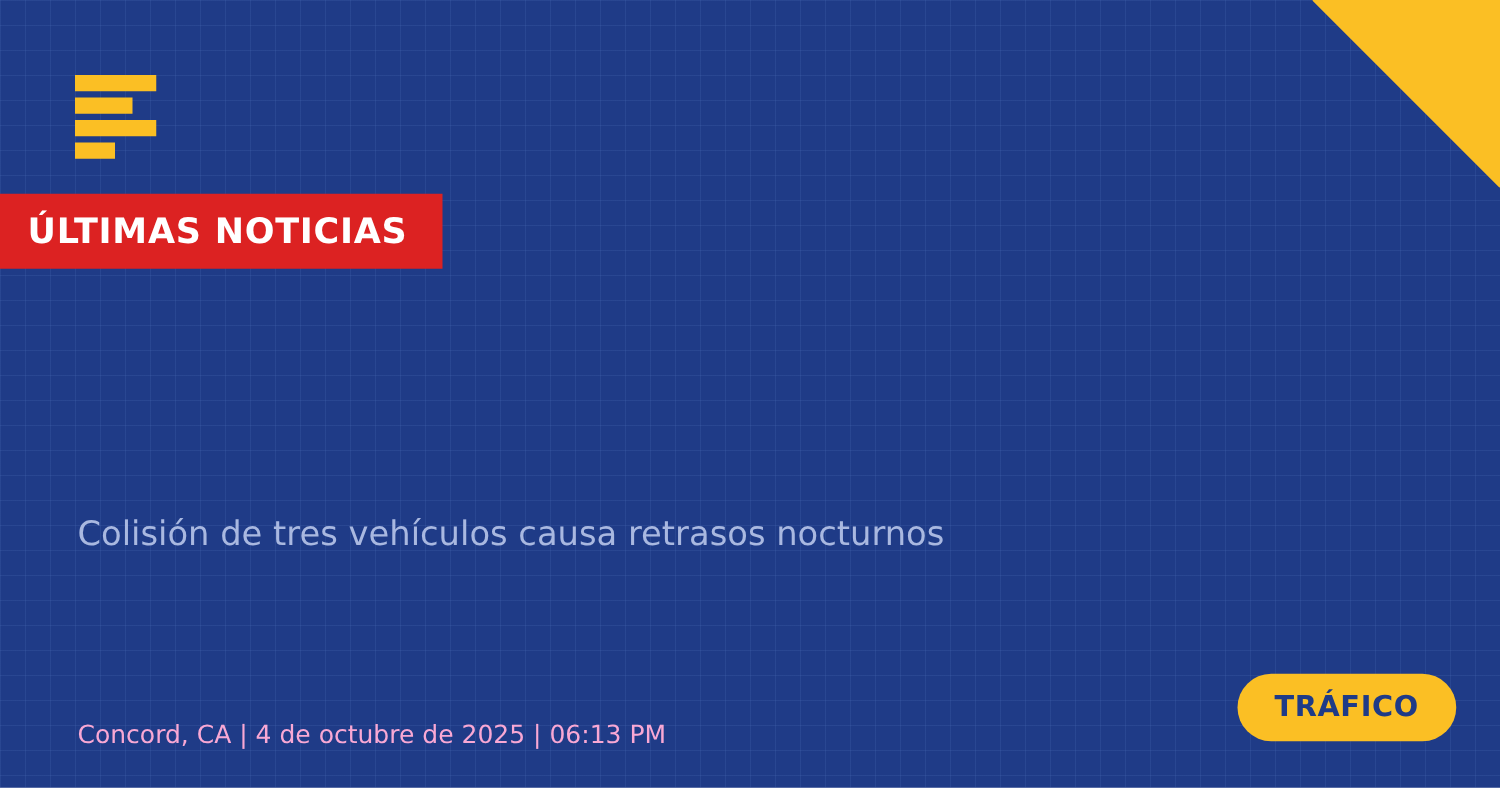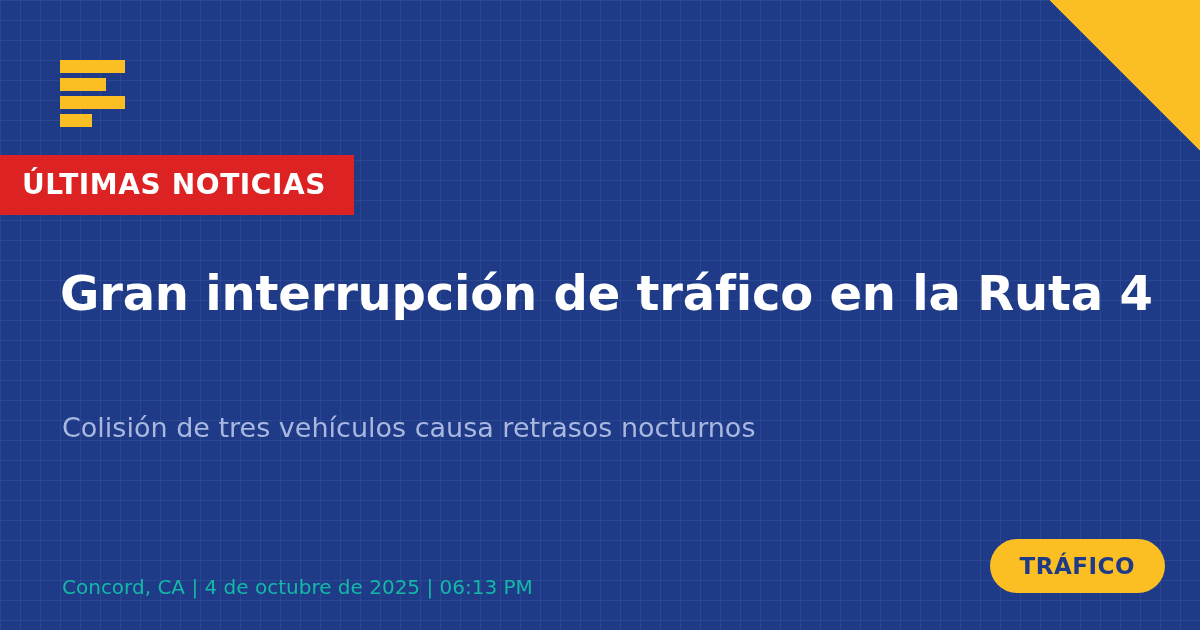--- a/index.html
+++ b/index.html
@@ -104,21 +104,21 @@
     font-size: 27px;
     font-weight: normal;
     line-height: 1.35;
   }
 
   
   #meta {
     position: absolute;
     left: 62px;
     top: 575px;
-    color: #14b8a6;
+    color: #f9a8d4;
     font-size: 20px;
     font-weight: normal;
     line-height: 1.2;
     white-space: nowrap;
   }
 
   
   #category-pill {
     position: absolute;
     right: 35px;
@@ -154,21 +154,20 @@
     <div class="logo-bar w1"></div>
     <div class="logo-bar w2"></div>
     <div class="logo-bar w3"></div>
     <div class="logo-bar w4"></div>
   </div>
 
   <div id="breaking-banner">
     <span class="label">ÚLTIMAS NOTICIAS</span>
   </div>
 
-  <h1 id="headline">Gran interrupción de tráfico en la Ruta 4</h1>
 
   <p id="subtitle">Colisión de tres vehículos causa retrasos nocturnos</p>
 
   <div id="meta">Concord, CA | 4 de octubre de 2025 | 06:13 PM</div>
 
   <div id="category-pill">
     <span class="label">TRÁFICO</span>
   </div>
 
 </div>

